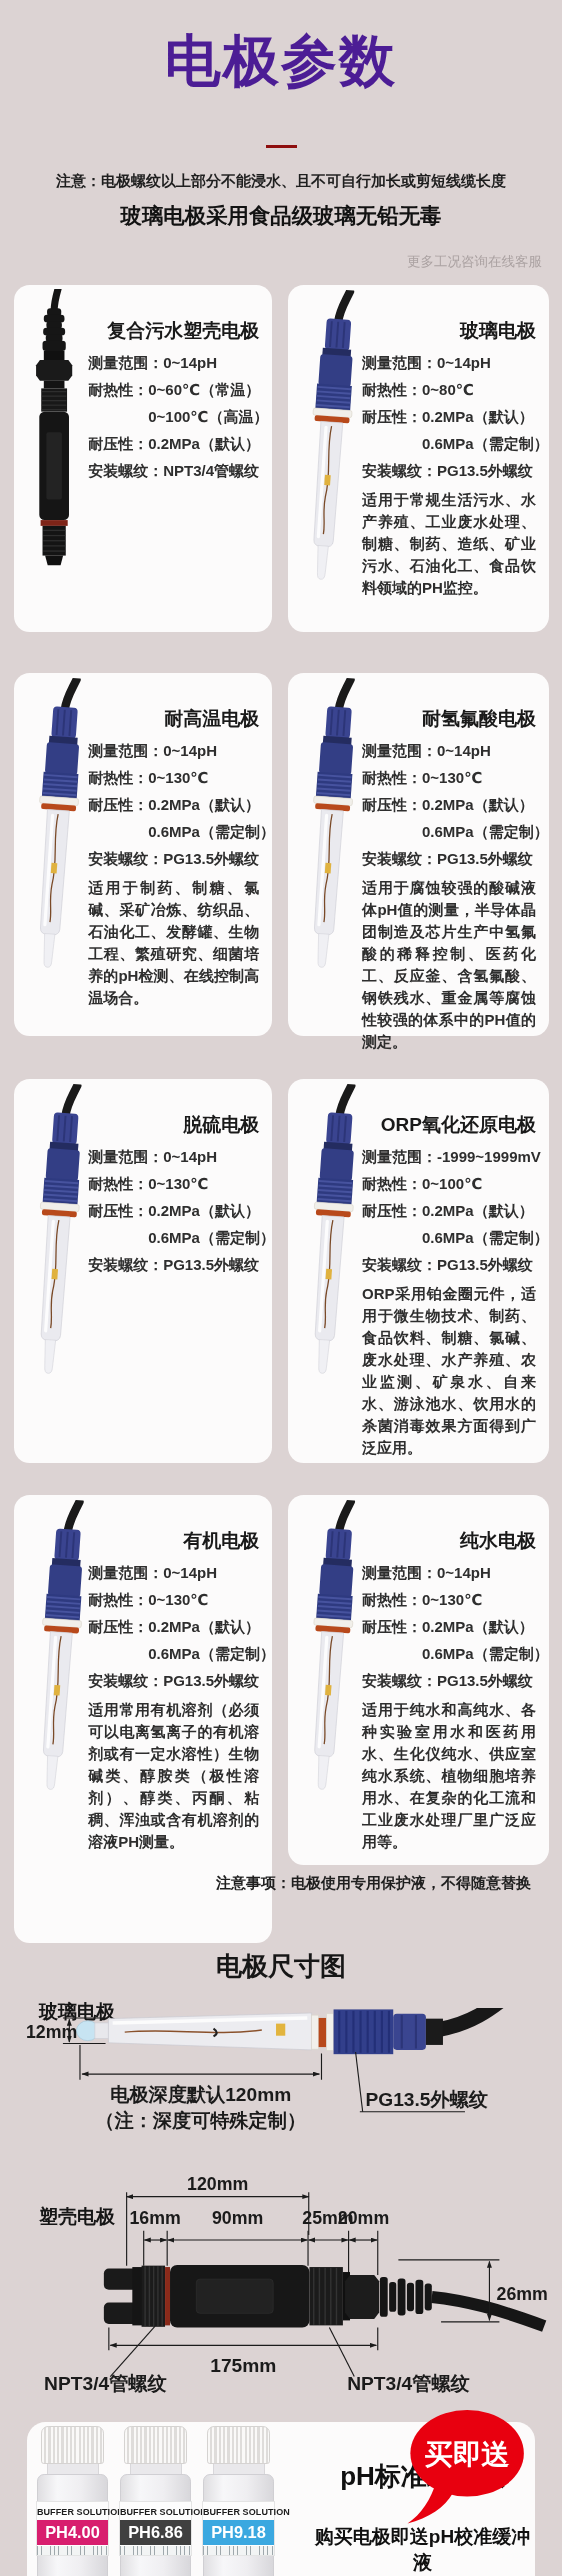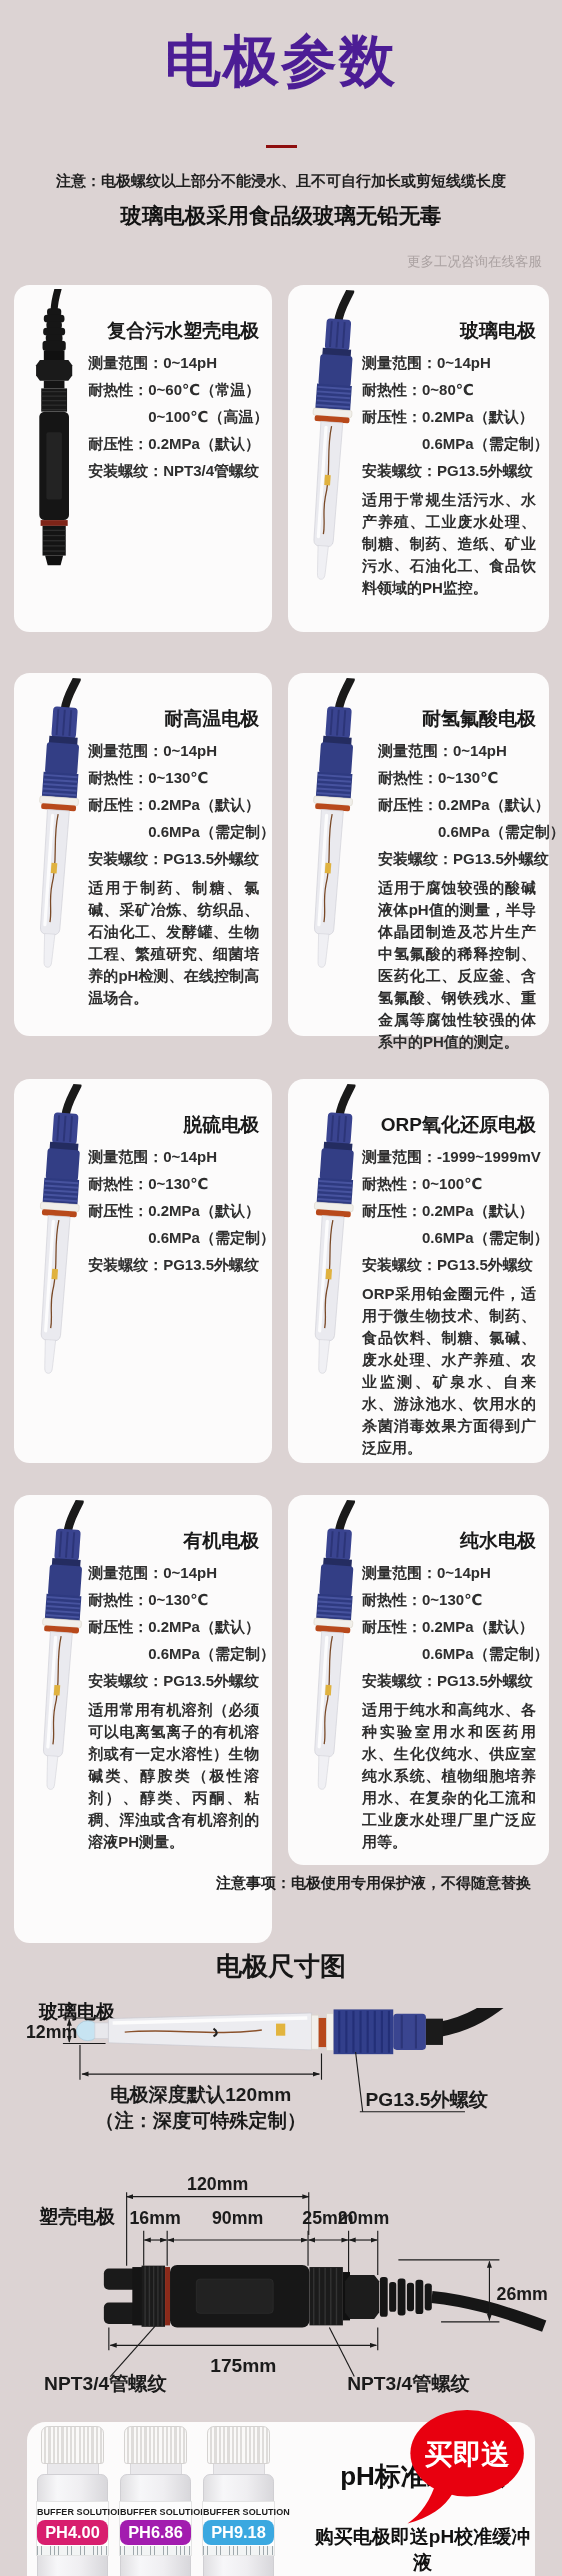--- a/index.html
+++ b/index.html
@@ -13,21 +13,21 @@
      font-size:15px;font-weight:700;color:#1F1F1F;}
   .banner{position:absolute;top:201px;left:0;width:562px;margin:0;text-align:center;
      font-size:21.4px;font-weight:800;color:#121212;}
   .consult{position:absolute;top:253px;right:20px;margin:0;font-size:13.5px;color:#ABA2A2;cursor:pointer;}
   
   .card{position:absolute;background:#FCFBFB;border-radius:15.7px;box-sizing:border-box;
         padding:28.5px 13px 0 0;}
   .card:nth-of-type(1){left:14.2px; top:285px; width:258px;height:347px;}
   .card:nth-of-type(2){left:288px;top:285px; width:261px;height:347px;}
   .card:nth-of-type(3){left:14.2px; top:673px; width:258px;height:363px;}
-  .card:nth-of-type(4){left:288px;top:673px; width:261px;height:363px;padding-left:16px;}
+  .card:nth-of-type(4){left:288px;top:673px; width:261px;height:363px;}
   .card:nth-of-type(5){left:14.2px; top:1079px;width:258px;height:384px;}
   .card:nth-of-type(6){left:288px;top:1079px;width:261px;height:384px;}
   .card:nth-of-type(7){left:14.2px; top:1495px;width:258px;height:448px;}
   .card:nth-of-type(8){left:288px;top:1495px;width:261px;height:370px;}
   .card-img{position:absolute;left:4.3px;top:4.3px;bottom:7.1px;width:71px;}
   .el{height:100%;width:100%;}
   .t-glass .card-img{transform:rotate(4deg);}
   .card-body{margin-left:74px;}
   .card-title{margin:4px 0 10px 0;text-align:right;font-size:19px;font-weight:800;color:#1A1A1A;}
   .spec-row{font-size:15px;line-height:18.5px;margin-bottom:8.5px;font-weight:700;color:#2E2E2E;white-space:nowrap;}
@@ -55,21 +55,21 @@
   .cap{width:61px;height:36px;margin:0 auto;border:0.7px solid #D5D3D1;border-radius:7.1px 7.1px 2.8px 2.8px;
      background:repeating-linear-gradient(90deg,#FAF9F8 0 2.1px,#DEDCDA 2.1px 4.3px);}
   .neck{width:50px;height:10px;margin:0 auto;background:#E9E8EB;border-left:0.7px solid #D8D7DA;border-right:0.7px solid #D8D7DA;}
   .bbody{position:relative;width:71px;height:125px;border:0.7px solid #D0CFD3;box-sizing:border-box;
      border-radius:7.1px 7.1px 11.4px 11.4px;
      background:linear-gradient(90deg,#DFDEE1,#F7F7F9 28%,#EFEEF1 62%,#D8D7DB);}
   .blabel{position:absolute;left:-2.1px;right:-2.1px;top:26px;background:#FDFDFD;
      border:0.7px solid #E4E4E4;padding-top:4.3px;}
   .b-en{font-size:9px;font-weight:700;color:#1C1C1C;text-align:center;letter-spacing:0.1px;margin-bottom:3.6px;white-space:nowrap;}
   .b-band{height:25px;display:flex;align-items:center;justify-content:center;
-     color:#fff;font-size:16.4px;font-weight:800;border-radius:8px;}
+     color:#fff;font-size:16.4px;font-weight:800;}
   .b-strip{height:9.3px;border-top:1.4px solid #fff;
      background:repeating-linear-gradient(90deg,#9FA8AC 0 0.7px,#F2F4F4 0.7px 4.3px);}
   .promo-text{position:absolute;left:285px;top:0;width:221px;text-align:center;}
   .promo-title{margin-top:37px;font-size:26px;font-weight:800;color:#101010;}
   .promo-subtitle{margin-top:30px;font-size:19px;font-weight:700;color:#101010;}
   .gift-badge{position:absolute;left:404px;top:2409px;width:122px;height:117px;}
   .gift-badge text{font-size:40px;font-weight:800;fill:#FFFFFF;}
 </style>
 </head>
 <body>
@@ -581,21 +581,21 @@
       </div>
     </div>
   </div>
 
   <div class="bottle">
     <div class="cap"></div>
     <div class="neck"></div>
     <div class="bbody">
       <div class="blabel">
         <div class="b-en">BUFFER SOLUTION</div>
-        <div class="b-band" style="background: #a21caf;">PH6.86</div>
+        <div class="b-band" style="background: #404040;">PH6.86</div>
         <div class="b-strip"></div>
       </div>
     </div>
   </div>
 
   <div class="bottle">
     <div class="cap"></div>
     <div class="neck"></div>
     <div class="bbody">
       <div class="blabel">

